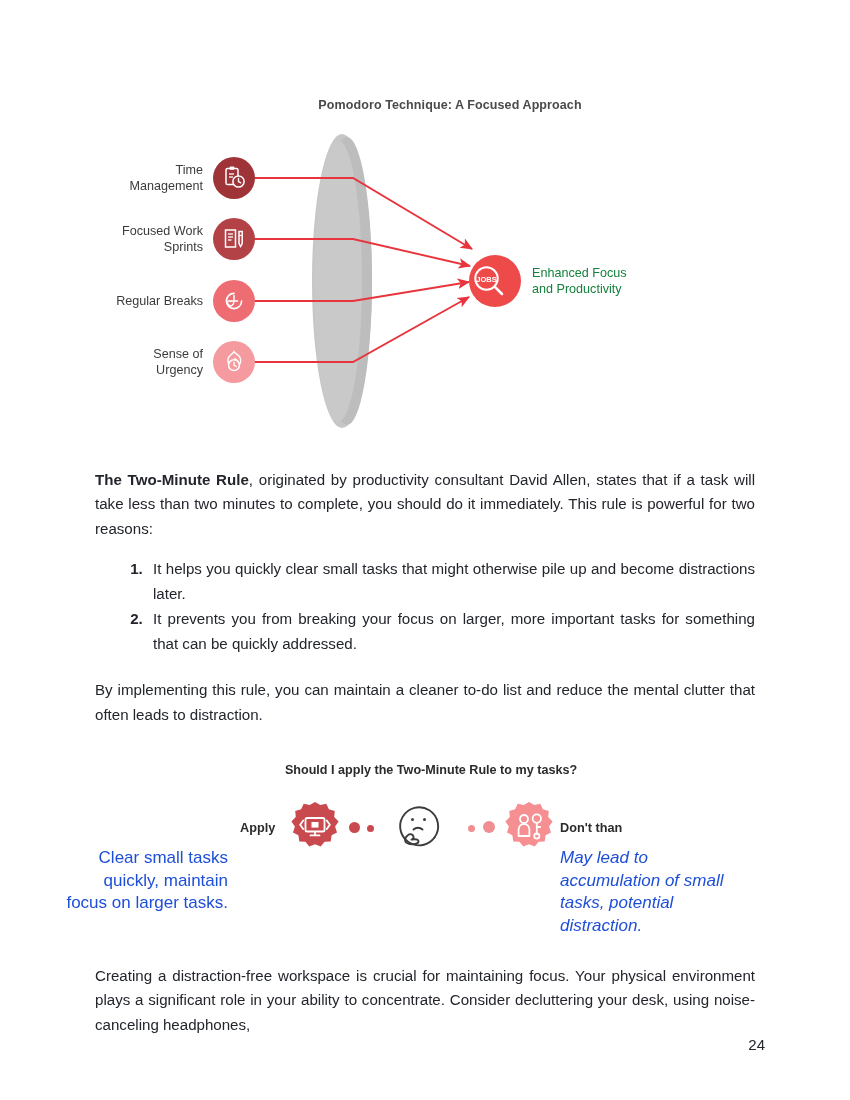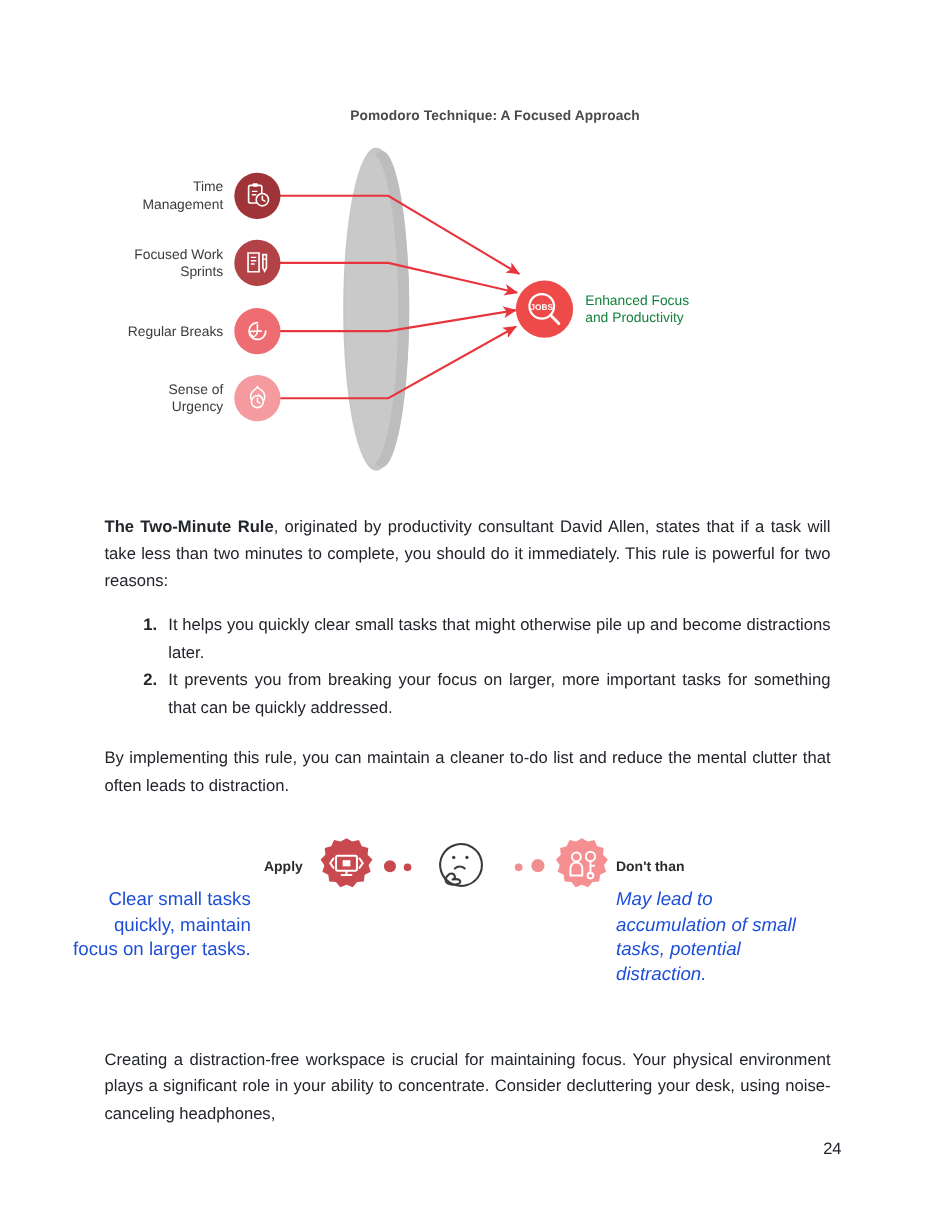--- a/index.html
+++ b/index.html
@@ -81,21 +81,20 @@
     align-items: center;
     gap: 11px;
   }
   .center-circle {
     width: 52px;
     height: 52px;
     border-radius: 50%;
     background: #ef4a4a;
     display: flex;
     align-items: center;
-    justify-content: center;
     flex: 0 0 auto;
   }
   .center-label {
     font-size: 12.6px;
     line-height: 1.3;
     color: #15803d;
     white-space: nowrap;
   }
 
   
@@ -274,20 +273,21 @@
 
   <ol class="rules">
     <li>It helps you quickly clear small tasks that might otherwise pile up and become distractions later.</li>
     <li>It prevents you from breaking your focus on larger, more important tasks for something that can be quickly addressed.</li>
   </ol>
 
   <p class="para p-gap-2">By implementing this rule, you can maintain a cleaner to-do list and reduce the mental clutter that often leads to distraction.</p>
 
   <div class="fig2">
 
+    <div class="fig2-title">Should I apply the Two-Minute Rule to my tasks?</div>
 
     <div class="fig2-canvas">
 
       <div class="f2-abs side-title" style="left:145px; top:18px;">Apply</div>
 
       <div class="f2-abs" style="left:192px; top:-3px;">
         <svg width="56" height="56" viewBox="0 0 56 56">
           <path d="M28,2 l5.3,3.1 l6,-1.4 l2.6,5.6 l5.9,1.7 l-0.6,6.1 l4.4,4.3
                    l-3.5,5.1 l1.9,5.9 l-5.4,2.9 l-0.9,6.1 l-6.1,0.4 l-3.9,4.8
                    l-5.7,-2.3 l-5.7,2.3 l-3.9,-4.8 l-6.1,-0.4 l-0.9,-6.1
@@ -340,17 +340,17 @@
 
       <div class="f2-abs side-title" style="left:465px; top:18px;">Don't than</div>
 
       <div class="f2-abs side-desc desc-left" style="left:-35px; top:44px;">Clear small tasks quickly, maintain focus on larger tasks.</div>
 
       <div class="f2-abs side-desc desc-right" style="left:465px; top:44px;">May lead to accumulation of small tasks, potential distraction.</div>
 
     </div>
   </div>
 
-  <p class="para" style="margin-top:14px;">Creating a distraction-free workspace is crucial for maintaining focus. Your physical environment plays a significant role in your ability to concentrate. Consider decluttering your desk, using noise-canceling headphones,</p>
+  <p class="para" style="margin-top:26px;">Creating a distraction-free workspace is crucial for maintaining focus. Your physical environment plays a significant role in your ability to concentrate. Consider decluttering your desk, using noise-canceling headphones,</p>
 
   <div class="page-number">24</div>
 
 </div>
 
 </body></html>

